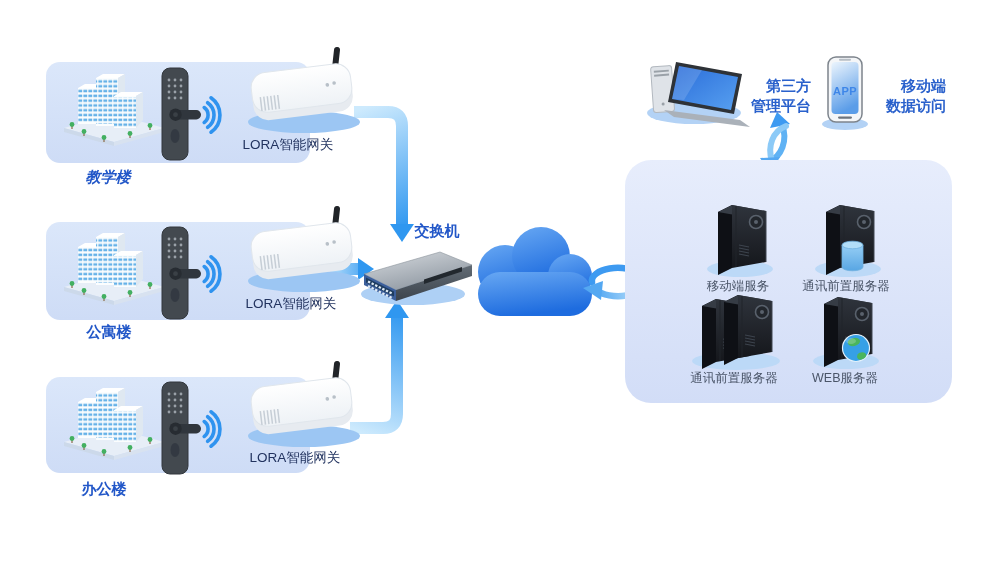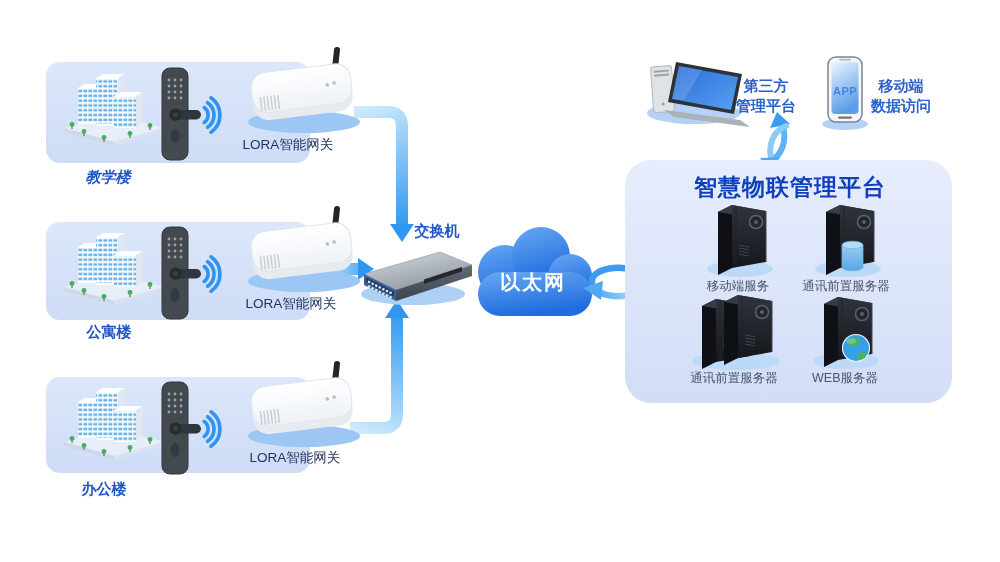--- a/index.html
+++ b/index.html
@@ -5,21 +5,21 @@
   html,body{margin:0;padding:0;background:#fff;}
   #stage{position:relative;width:1000px;height:562px;background:#ffffff;overflow:hidden;
          font-family:"Liberation Sans","DejaVu Sans",sans-serif;}
   #bg{position:absolute;left:0;top:0;}
   .lbl{position:absolute;text-align:center;line-height:1.25;white-space:nowrap;}
   .blue-label{font-size:15px;font-weight:600;color:#2257c8;}
   .dark-label{font-size:13.5px;font-weight:500;color:#22335f;}
   .white-label{font-size:20px;font-weight:700;color:#ffffff;letter-spacing:2px;}
   .title{font-size:23px;font-weight:800;color:#0e3fbe;letter-spacing:1px;}
   .srv{font-size:12.5px;font-weight:500;color:#4a5568;}
-  .ext{font-size:15px;font-weight:600;color:#2a61cc;}
+  .ext{font-size:15px;font-weight:600;color:#2a61cc;text-align:right;}
   .app{font-size:11px;font-weight:800;color:#3e86e8;letter-spacing:0.5px;}
 </style>
 </head>
 <body>
 
 <div id="stage">
 
 <svg id="bg" width="1000" height="562" viewBox="0 0 1000 562">
   <defs>
     <linearGradient id="grCard" x1="0" y1="0" x2="0" y2="1">
@@ -305,30 +305,28 @@
 <div class="lbl blue-label" style="left:58px;top:168px;width:100px;font-style:italic;">教学楼</div>
 <div class="lbl blue-label" style="left:59px;top:323px;width:100px;">公寓楼</div>
 <div class="lbl blue-label" style="left:54px;top:480px;width:100px;">办公楼</div>
 
 <div class="lbl dark-label" style="left:228px;top:137px;width:120px;">LORA智能网关</div>
 <div class="lbl dark-label" style="left:231px;top:296px;width:120px;">LORA智能网关</div>
 <div class="lbl dark-label" style="left:235px;top:450px;width:120px;">LORA智能网关</div>
 
 <div class="lbl blue-label" style="left:407px;top:222px;width:60px;">交换机</div>
 
-<div class="lbl white-label" style="left:483px;top:270px;width:100px;">以太网</div>
 
 <div class="lbl ext" style="left:721px;top:77px;width:90px;">第三方</div>
 <div class="lbl ext" style="left:721px;top:97px;width:90px;">管理平台</div>
 
 <div class="lbl ext" style="left:856px;top:77px;width:90px;">移动端</div>
 <div class="lbl ext" style="left:856px;top:97px;width:90px;">数据访问</div>
 
 <div class="lbl app" style="left:830px;top:85px;width:30px;">APP</div>
 
-<div class="lbl title" style="left:640px;top:173px;width:300px;">智慧物联管理平台</div>
 
 <div class="lbl srv" style="left:678px;top:279px;width:120px;">移动端服务</div>
 <div class="lbl srv" style="left:776px;top:279px;width:140px;">通讯前置服务器</div>
 <div class="lbl srv" style="left:674px;top:371px;width:120px;">通讯前置服务器</div>
 <div class="lbl srv" style="left:785px;top:371px;width:120px;text-align:center;">WEB服务器</div>
 
 </div>
 
 </body></html>

